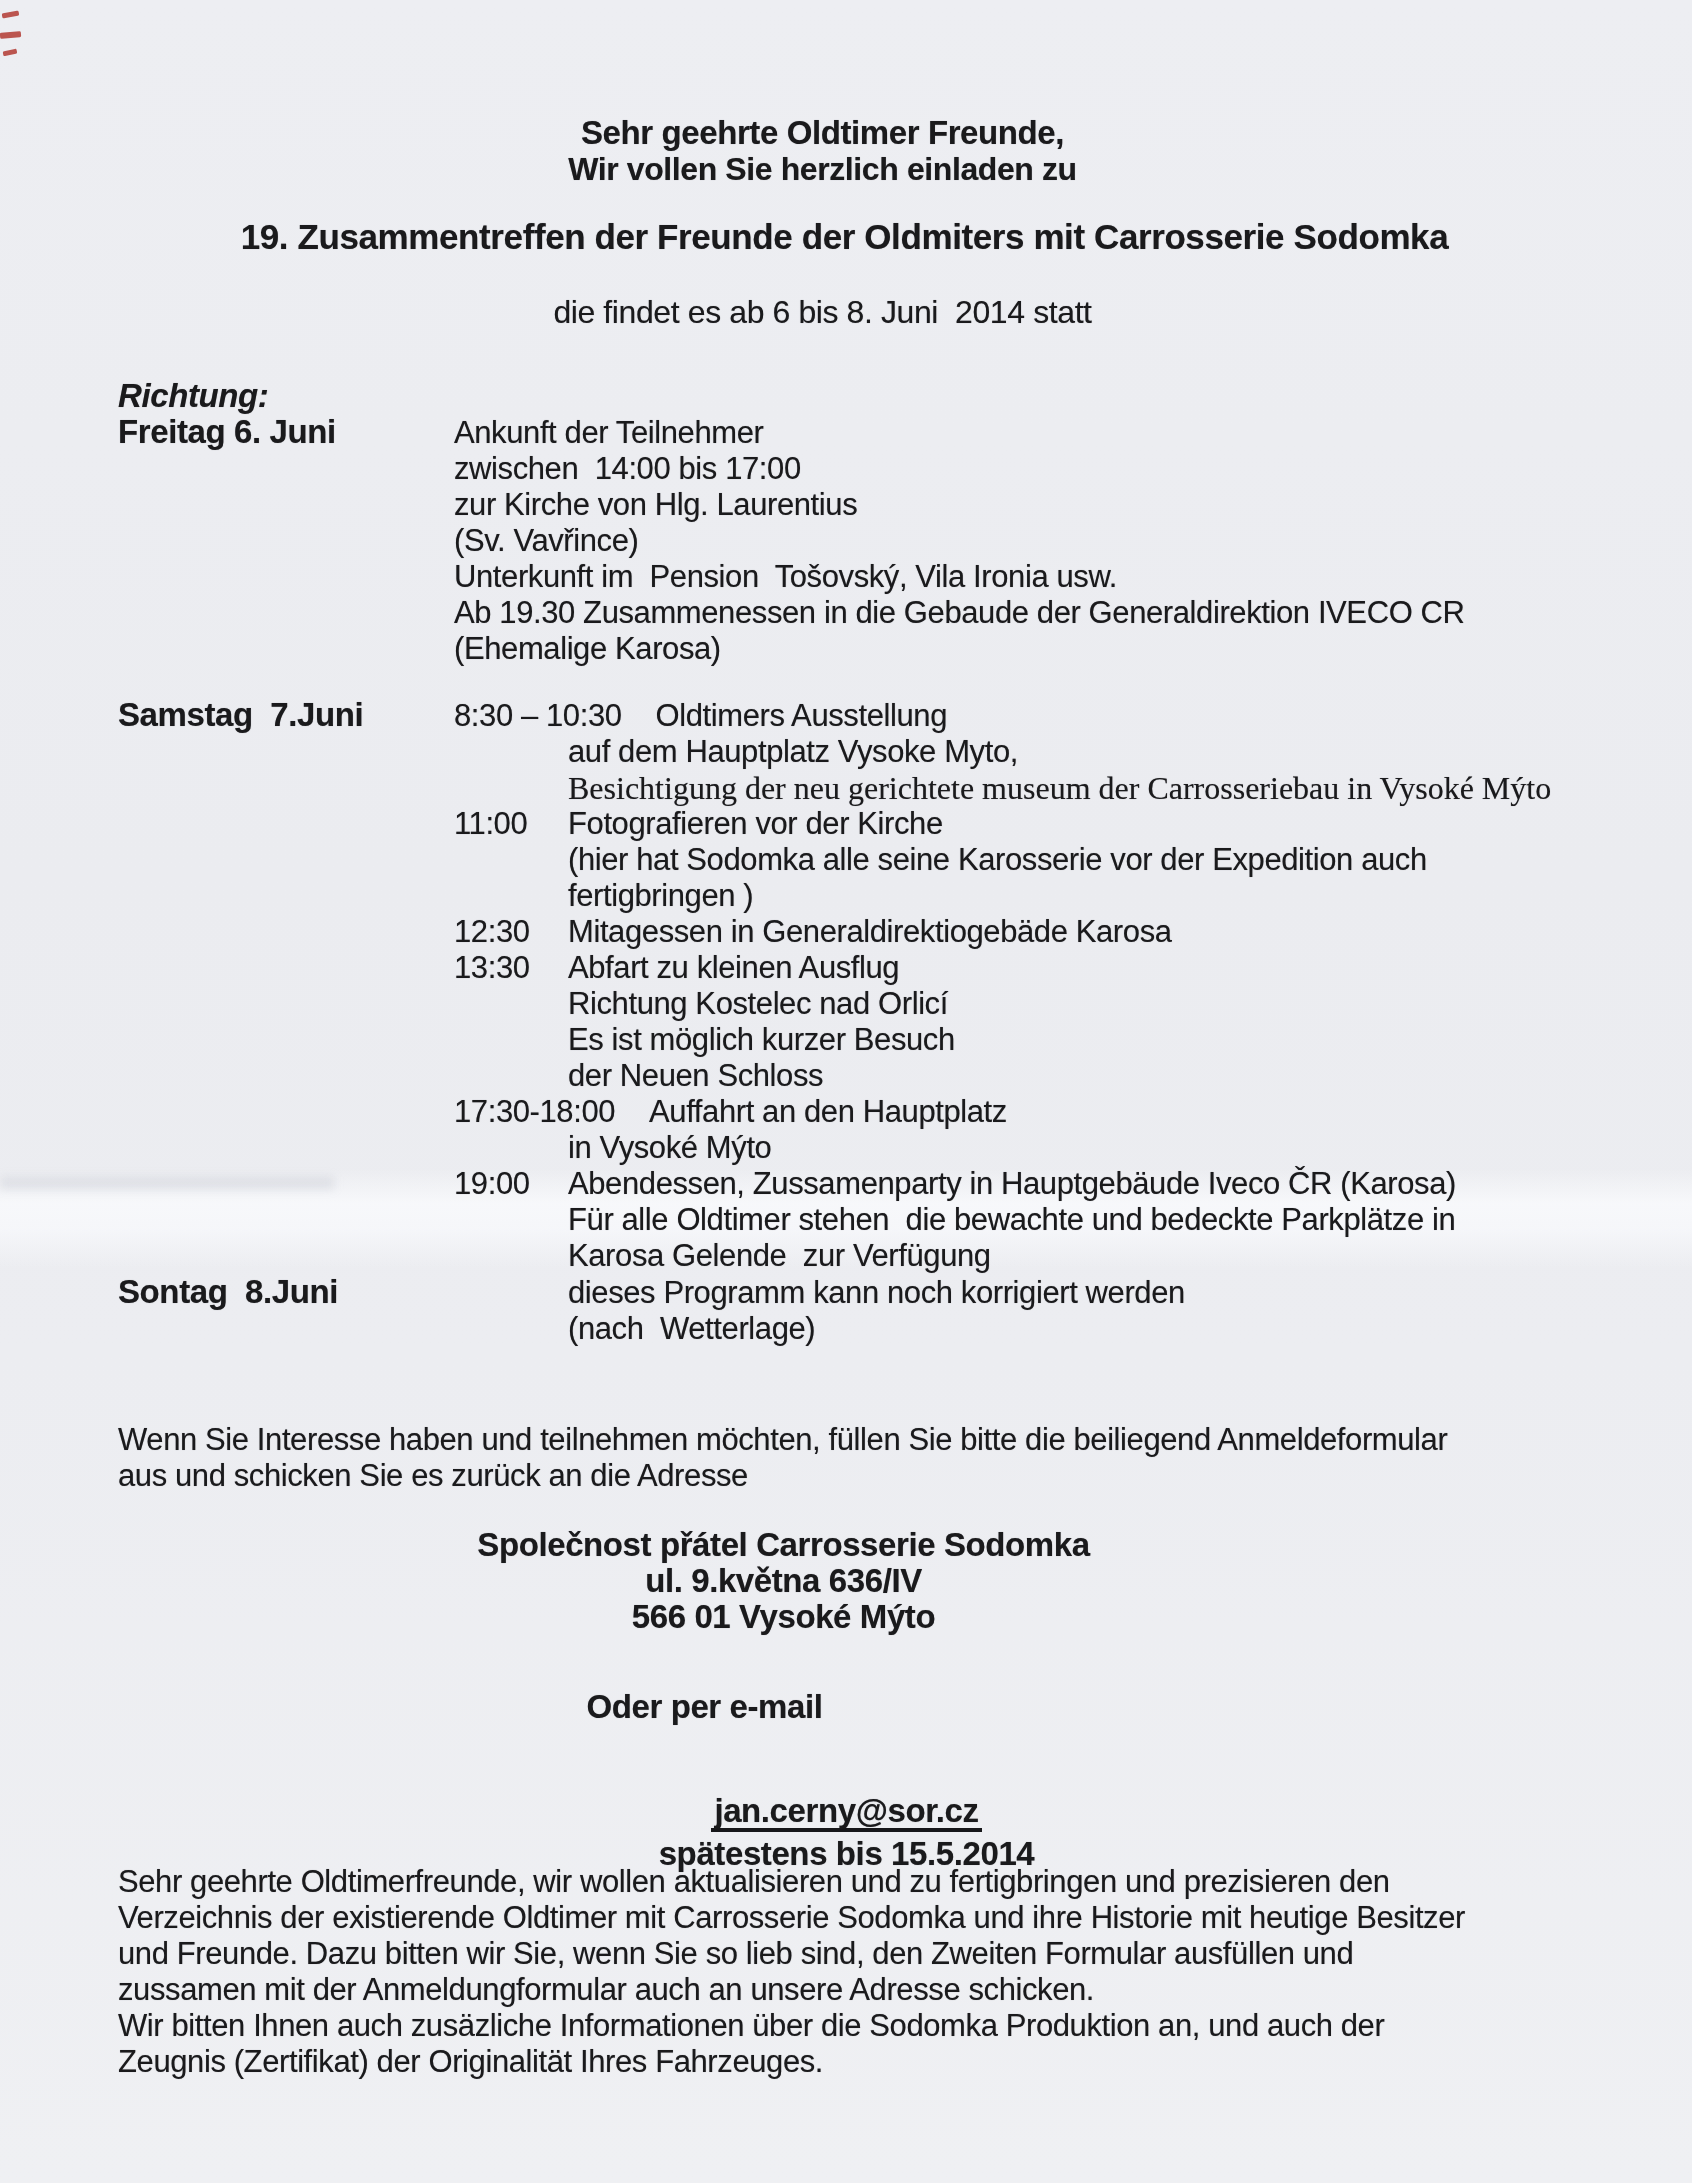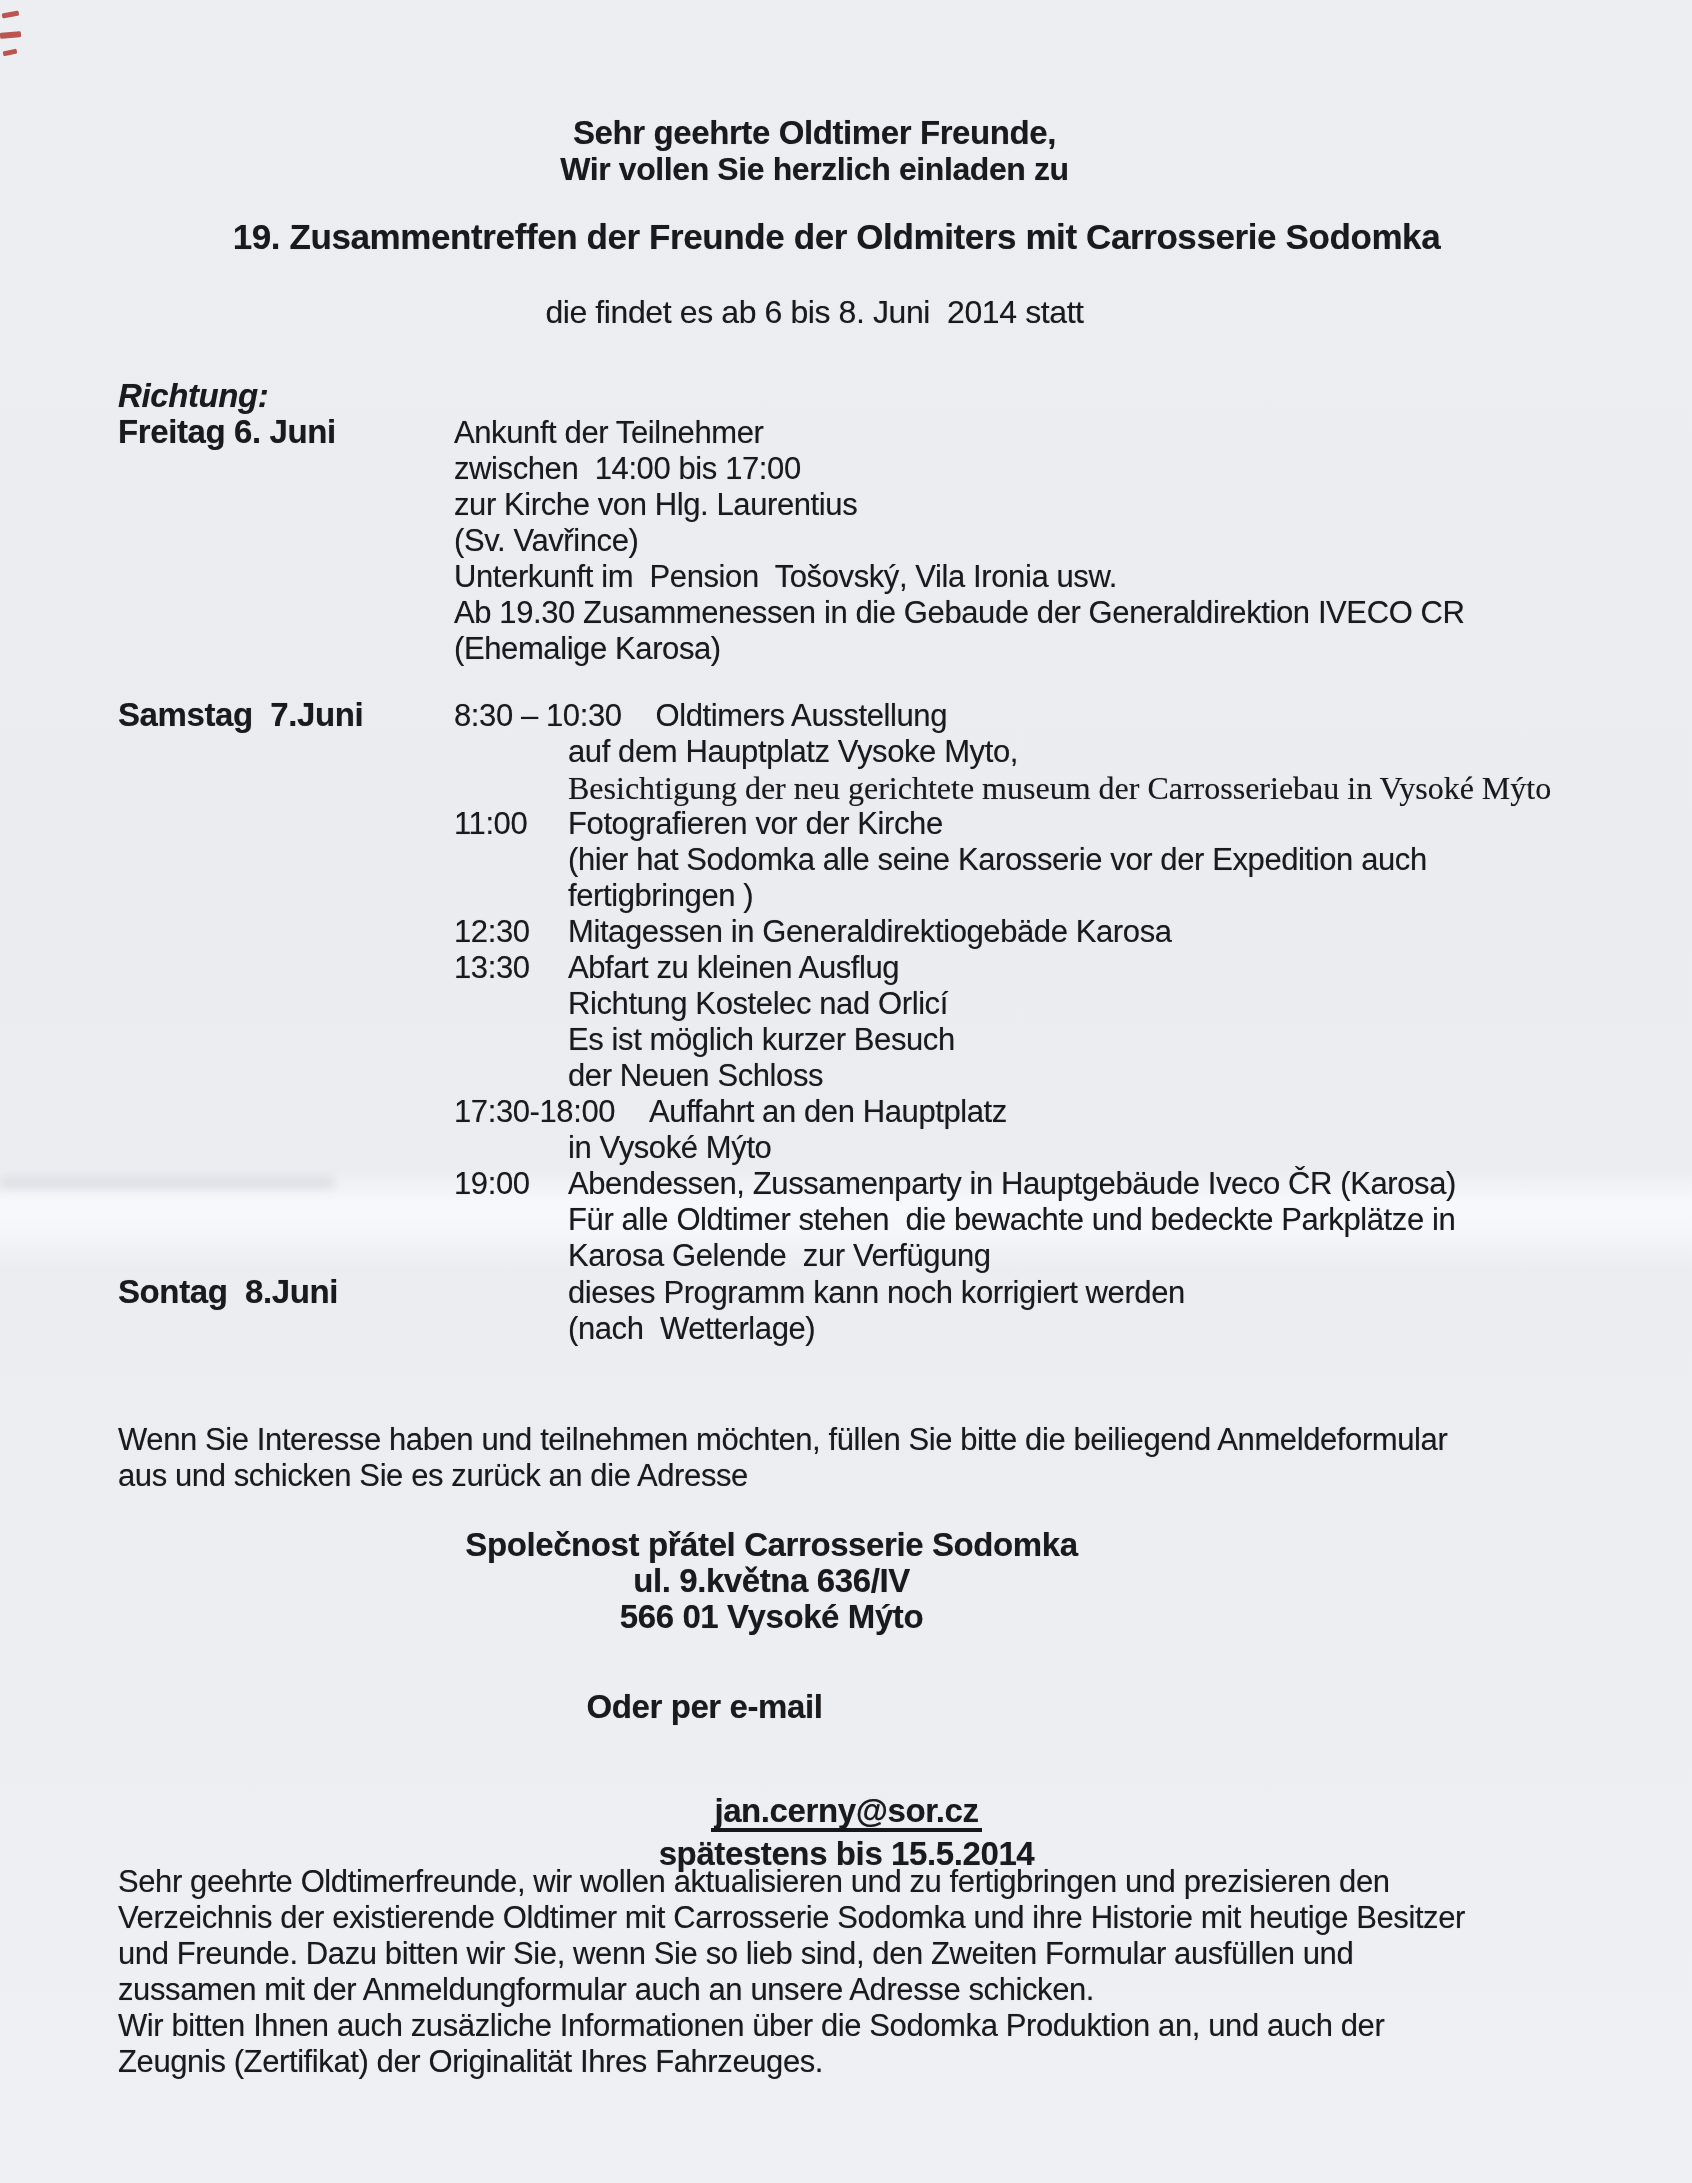--- a/index.html
+++ b/index.html
@@ -31,21 +31,21 @@
     filter: blur(4.6px);
     pointer-events: none;
   }
   .red-mark { position: absolute; background: #b23a33; opacity: 0.85; border-radius: 1.5px; }
   .rm1 { left: 1.5px; top: 12px;  width: 16.7px; height: 5.3px; transform: rotate(-10deg); }
   .rm2 { left: 0px; top: 32px;  width: 20.5px; height: 6px; transform: rotate(-5deg); }
   .rm3 { left: 3px; top: 50px;  width: 13.7px; height: 5.3px; transform: rotate(-12deg); }
 
   
   .center-line {
-    position: absolute; left: 4px; width: 1621px;
+    position: absolute; left: 12px; width: 1621px;
     text-align: center; white-space: pre; line-height: 1;
   }
   .h-salutation { top: 116px; font-size: 33px; font-weight: bold; }
   .h-invite     { top: 153px; font-size: 32px; font-weight: bold; }
   .h-title      { top: 219px; font-size: 35px; font-weight: bold; padding-left: 22px; }
   .h-date       { top: 296px; font-size: 32px; }
 
   
   .program {
     position: absolute; left: 118px; top: 378px; width: 1549px;
@@ -68,20 +68,21 @@
 
   
   .note {
     position: absolute; left: 118px; top: 1422px; width: 1503px;
     font-size: 31px; line-height: 36px; white-space: pre-line;
   }
   .address {
     position: absolute; left: 0; top: 1527px; width: 1543px;
     text-align: center; font-weight: bold; font-size: 33px; line-height: 36px;
     white-space: pre-line;
+    padding-left: 12px;
   }
   .email-heading {
     position: absolute; left: 0; top: 1690px; width: 1409px;
     text-align: center; font-weight: bold; font-size: 33px; line-height: 1; white-space: pre;
   }
   .email-block {
     position: absolute; left: 0; top: 1765px; width: 1693px;
     text-align: center; font-weight: bold; font-size: 33px; line-height: 36px; margin-top: 28px;
   }
   .email-link {

